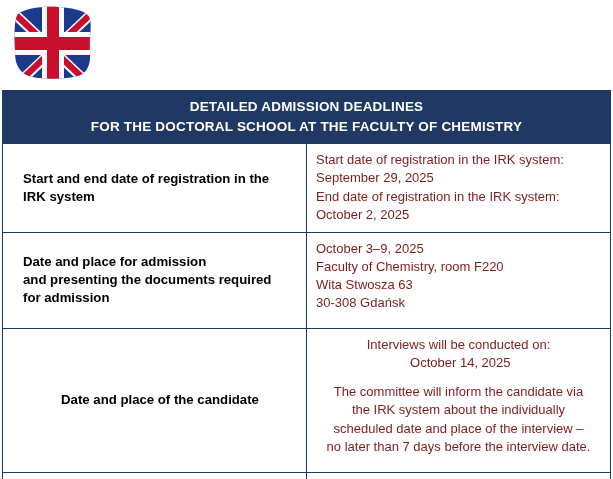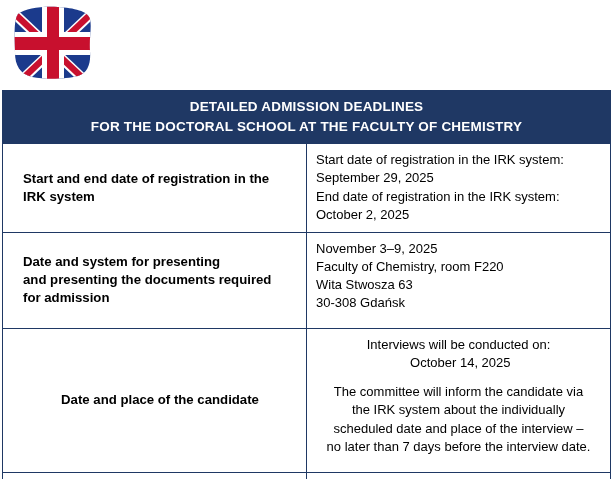--- a/index.html
+++ b/index.html
@@ -66,21 +66,21 @@
     line-height: 1.35;
     color: #000000;
   }
   .label-cell.mid {
     vertical-align: middle;
     padding-left: 20px;
   }
   .value-cell {
     font-size: 13px;
     line-height: 1.4;
-    color: #000000;
+    color: #7f1d1d;
     vertical-align: top;
   }
   .value-cell.mid {
     vertical-align: middle;
   }
   .line { display: block; white-space: pre-wrap; }
   .gap { display: block; height: 11px; }
 
   .row-reg .label-cell, .row-reg .value-cell { height: 72px; }
   .row-docs .label-cell, .row-docs .value-cell { height: 80px; }
@@ -135,26 +135,26 @@
           <td class="value-cell">
             <span class="line">Start date of registration in the IRK system:</span>
             <span class="line">September 29, 2025</span>
             <span class="line">End date of registration in the IRK system:</span>
             <span class="line">October 2, 2025</span>
           </td>
         </tr>
 
         <tr class="row-docs">
           <td class="label-cell mid">
-            <span class="line">Date and system for presenting</span>
+            <span class="line">Date and place for admission</span>
             <span class="line">and presenting the documents required</span>
             <span class="line">for admission</span>
           </td>
           <td class="value-cell">
-            <span class="line">November 3–9, 2025</span>
+            <span class="line">October 3–9, 2025</span>
             <span class="line">Faculty of Chemistry, room F220</span>
             <span class="line">Wita Stwosza 63</span>
             <span class="line">30-308 Gdańsk</span>
           </td>
         </tr>
 
         <tr class="row-interview">
           <td class="label-cell mid">
             <span class="line">Date and place of the candidate</span>
           </td>

